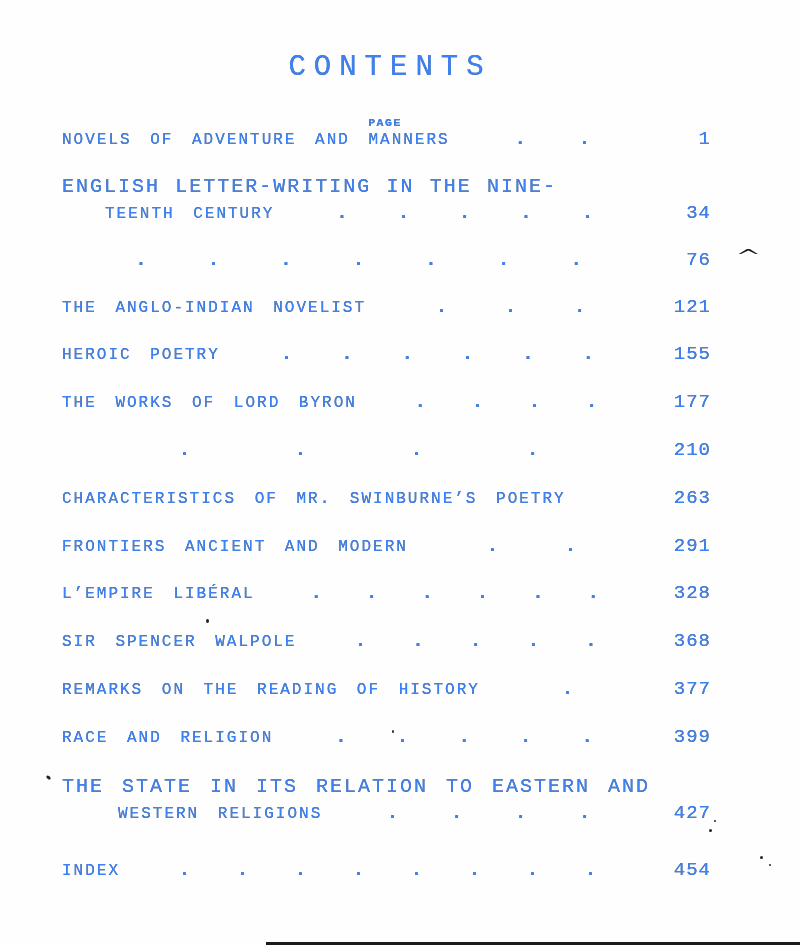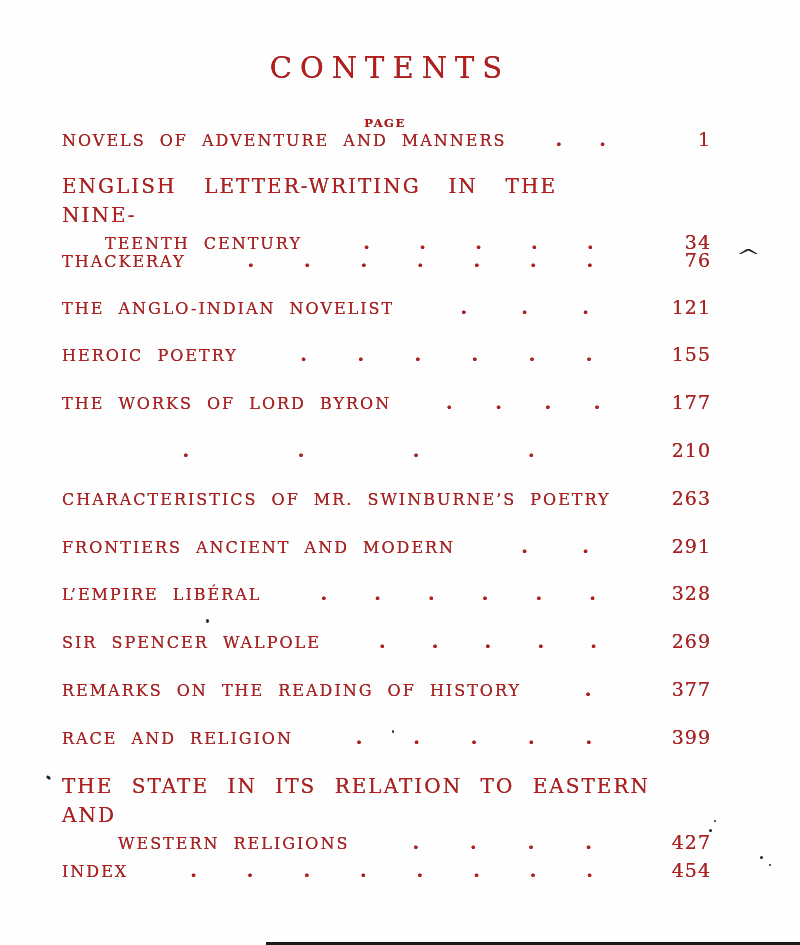--- a/index.html
+++ b/index.html
@@ -1,21 +1,21 @@
 <!DOCTYPE html>
 <html><head>
 <meta charset="utf-8">
 <style>
   html,body{margin:0;padding:0;}
   body{
     width:800px;height:945px;position:relative;overflow:hidden;
     background:#fefefe;color:#101010;
     font-family:"DejaVu Serif", serif;
   }
-  .ink{color:#b91c1c;text-shadow:0 0 .6px rgba(25,25,25,.75);}
+  .ink{color:#3b82f6;text-shadow:0 0 .6px rgba(25,25,25,.75);font-family:Liberation Mono, monospace;}
   #doc-title{
     position:absolute;top:51px;left:0;width:780px;text-align:center;
     font-size:29px;letter-spacing:8px;white-space:nowrap;
   }
   #page-col-header{
     position:absolute;top:116px;left:62px;width:646px;text-align:center;
     font-size:11.5px;letter-spacing:1.5px;font-weight:bold;padding-right:2px;
   }
   #toc{position:absolute;inset:0;}
   .entry{position:absolute;left:62px;width:653px;}
@@ -71,21 +71,20 @@
           <span class="dot">.</span>
           <span class="dot">.</span>
           <span class="dot">.</span>
           <span class="dot">.</span>
         </div>
         <span class="page-num ink">34</span>
       </div>
     </div>
     <div class="entry" style="top: 248px;">
       <div class="entry-flex">
-        <span class="entry-title ink">THACKERAY</span>
         <div class="dots ink">
           <span class="dot">.</span>
           <span class="dot">.</span>
           <span class="dot">.</span>
           <span class="dot">.</span>
           <span class="dot">.</span>
           <span class="dot">.</span>
           <span class="dot">.</span>
         </div>
         <span class="page-num ink">76</span>
@@ -174,21 +173,21 @@
     <div class="entry" style="top: 629px;">
       <div class="entry-flex">
         <span class="entry-title ink">SIR SPENCER WALPOLE</span>
         <div class="dots ink">
           <span class="dot">.</span>
           <span class="dot">.</span>
           <span class="dot">.</span>
           <span class="dot">.</span>
           <span class="dot">.</span>
         </div>
-        <span class="page-num ink">269</span>
+        <span class="page-num ink">368</span>
       </div>
     </div>
     <div class="entry" style="top: 677px;">
       <div class="entry-flex">
         <span class="entry-title ink">REMARKS ON THE READING OF HISTORY</span>
         <div class="dots ink">
           <span class="dot">.</span>
         </div>
         <span class="page-num ink">377</span>
       </div>

